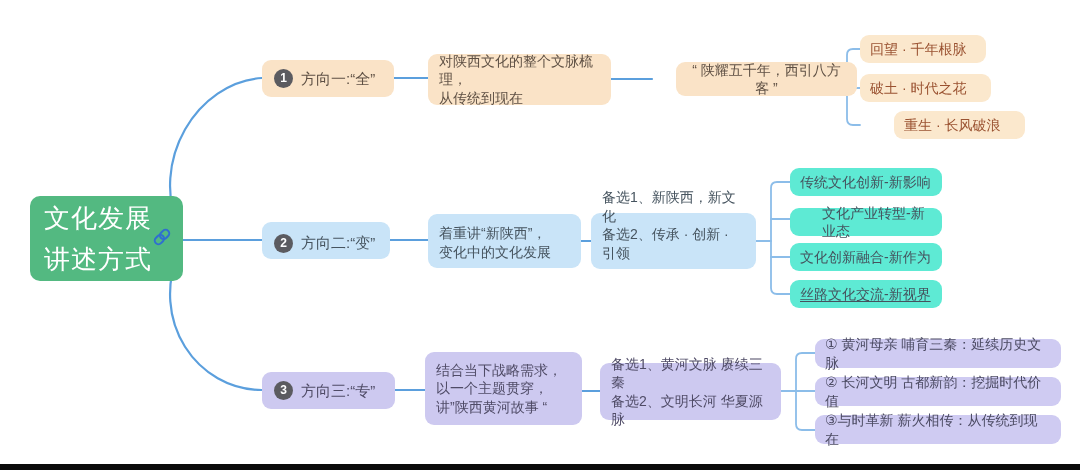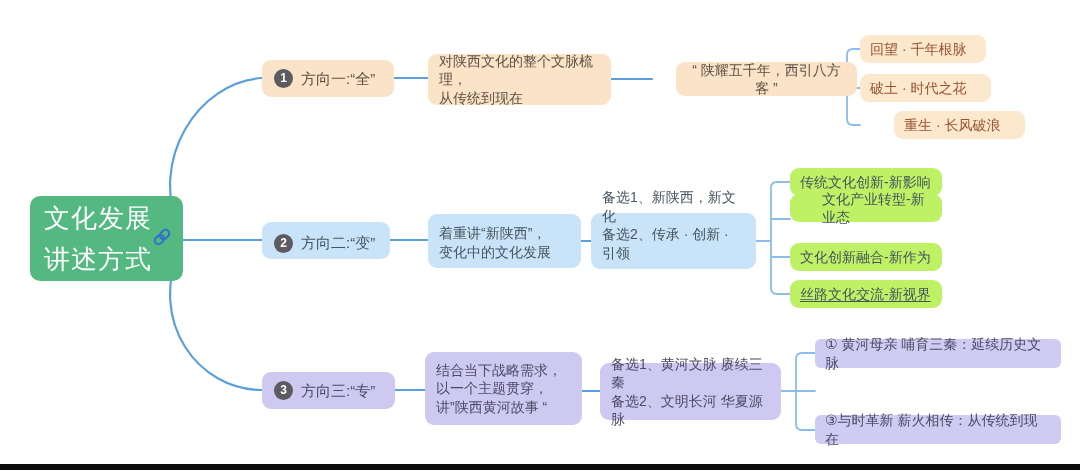--- a/index.html
+++ b/index.html
@@ -6,23 +6,23 @@
   body{font-family:"Liberation Sans","DejaVu Sans",sans-serif;}
   .canvas{position:relative;width:1080px;height:473px;background:#ffffff;overflow:hidden;}
   .edges{position:absolute;left:0;top:0;z-index:0;}
   .node{position:absolute;z-index:1;box-sizing:border-box;display:flex;align-items:center;border-radius:9px;line-height:1.32;}
   .node .txt{width:100%;}
   .center{justify-content:center;text-align:center;}
   
   .peach{background:#fae3c7;color:#5e5044;}
   .peach-leaf{background:#fbe8cd;color:#9a5231;}
   .blue{background:#c9e4f8;color:#46545f;align-items:flex-end;}
-  .blue-leaf{background:#bef264;color:#45535e;}
+  .blue-leaf{background:#5eead4;color:#45535e;}
   .purple{background:#cdc9f0;color:#4f4b66;}
-  .purple-leaf{background:#cfcbf2;color:#4c4b63;border-radius:6px;}
+  .purple-leaf{background:#cfcbf2;color:#4c4b63;}
   .root{background:#53b981;color:#ffffff;font-size:26px;letter-spacing:1px;border-radius:10px;padding:10px 14px;line-height:1.55;}
   .title-node{font-size:15px;padding:6px 12px;gap:8px;}
   .badge{display:inline-flex;align-items:center;justify-content:center;width:19px;height:19px;min-width:19px;border-radius:50%;
          background:#5b5b60;color:#fff;font-size:12px;font-weight:bold;}
   .body-node{font-size:14px;padding:7px 11px;}
   .leaf{font-size:14px;padding:4px 10px;}
   .u{text-decoration:underline;text-decoration-thickness:1px;text-underline-offset:2px;}
   .link-badge{position:absolute;right:10px;top:30px;width:22px;height:22px;transform:rotate(0deg);}
   .bottom-bar{position:absolute;left:0;top:464px;width:1080px;height:6px;background:#0b0b0b;z-index:2;}
 </style>
@@ -121,21 +121,21 @@
   <div class="node blue body-node" style="left:591px;top:213px;width:165px;height:56px;">
     <div class="txt">
       <div>备选1、新陕西，新文化</div>
       <div>备选2、传承 · 创新 · 引领</div>
     </div>
   </div>
 
   <div class="node blue-leaf leaf" style="left:790px;top:168px;width:152px;height:28px;">
     <span>传统文化创新-新影响</span>
   </div>
-  <div class="node blue-leaf leaf" style="left:790px;top:194px;width:152px;height:28px;padding-left:32px;">
+  <div class="node blue-leaf leaf" style="left:790px;top:208px;width:152px;height:28px;padding-left:32px;">
     <span>文化产业转型-新业态</span>
   </div>
   <div class="node blue-leaf leaf" style="left:790px;top:243px;width:152px;height:28px;">
     <span>文化创新融合-新作为</span>
   </div>
   <div class="node blue-leaf leaf" style="left:790px;top:280px;width:152px;height:28px;">
     <span class="u">丝路文化交流-新视界</span>
   </div>
 
   <div class="node purple title-node" style="left:262px;top:372px;width:133px;height:37px;">
@@ -154,19 +154,22 @@
   <div class="node purple body-node" style="left:600px;top:363px;width:181px;height:57px;">
     <div class="txt">
       <div>备选1、黄河文脉 赓续三秦</div>
       <div>备选2、文明长河 华夏源脉</div>
     </div>
   </div>
 
   <div class="node purple-leaf leaf" style="left:815px;top:339px;width:246px;height:29px;">
     <span>① 黄河母亲 哺育三秦：延续历史文脉</span>
   </div>
+  <div class="node purple-leaf leaf" style="left:815px;top:377px;width:246px;height:29px;">
+    <span>② 长河文明 古都新韵：挖掘时代价值</span>
+  </div>
   <div class="node purple-leaf leaf" style="left:815px;top:415px;width:246px;height:29px;">
     <span>③与时革新 薪火相传：从传统到现在</span>
   </div>
 
   <div class="bottom-bar"></div>
 
 </div>
 
 </body></html>

